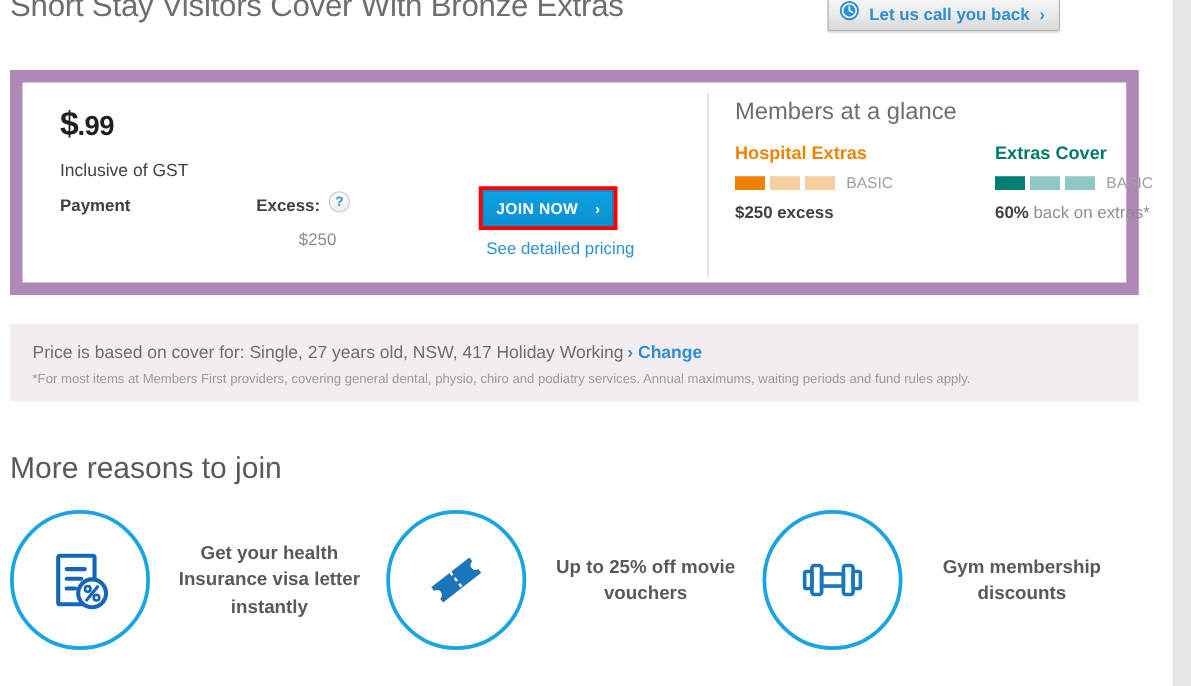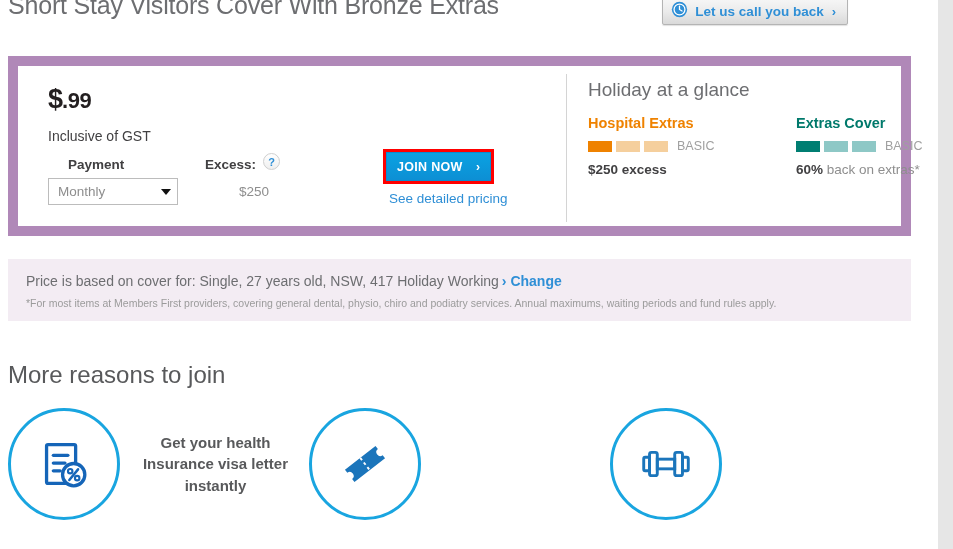--- a/index.html
+++ b/index.html
@@ -112,21 +112,20 @@
     color: #414042;
   }
 
   .payment-label {
     position: absolute;
     left: 30px;
     top: 91px;
     font-size: 13.5px;
     font-weight: bold;
     color: #414042;
-    margin-left: 20px;
   }
   .payment-select {
     position: absolute;
     left: 30px;
     top: 112px;
     width: 130px;
     height: 27px;
     border: 1px solid #bcbcbc;
     background: #ffffff;
     display: flex;
@@ -375,41 +374,37 @@
   <div class="price-card">
     <div class="card-inner">
 
       <div class="price-line">
         <span class="price-dollar">$</span>
         <span class="price-cents">.99</span>
       </div>
       <div class="price-gst">Inclusive of GST</div>
 
       <div class="payment-label">Payment</div>
-      <div class="payment-select">
-        <span class="payment-value">Monthly</span>
-        <span class="caret-down"></span>
-      </div>
 
       <div class="excess-label">Excess:</div>
       <div class="help-icon">?</div>
       <div class="excess-value">$250</div>
 
       <div class="join-wrap">
         <div class="join-btn">
           <span class="join-text">JOIN NOW</span>
           <span class="join-chevron">›</span>
         </div>
       </div>
       <div class="detail-link">See detailed pricing</div>
 
       <div class="card-divider"></div>
 
       <div class="features">
-        <div class="features-title">Holiday at a glance</div>
+        <div class="features-title">Members at a glance</div>
         <div class="features-cols">
 
           <div class="feat-col">
             <div class="feat-head hospital">Hospital Extras</div>
             <div class="feat-bars">
               <span class="bar" style="background:#ef8200"></span>
               <span class="bar" style="background:#f5cf9d"></span>
               <span class="bar" style="background:#f5cf9d"></span>
               <span class="bar-tag">BASIC</span>
             </div>
@@ -466,31 +461,33 @@
 
     <div class="reason">
       <div class="reason-circle">
         <svg width="62" height="62" viewBox="0 0 64 64">
           <g transform="rotate(-38 32 32)">
             <path d="M12 24 h40 a0 0 0 0 1 0 0 v4 a4 4 0 0 0 0 8 v4 h-40 v-4 a4 4 0 0 0 0 -8 z" fill="#1b75bb"></path>
             <line x1="32" y1="24" x2="32" y2="40" stroke="#ffffff" stroke-width="2" stroke-dasharray="3,3"></line>
           </g>
         </svg>
       </div>
+      <div class="reason-text">Up to 25% off movie vouchers</div>
     </div>
 
     <div class="reason">
       <div class="reason-circle">
         <svg width="62" height="62" viewBox="0 0 64 64">
           <rect x="9" y="25" width="6" height="14" rx="1.5" fill="none" stroke="#1b75bb" stroke-width="3"></rect>
           <rect x="15" y="20" width="8" height="24" rx="2" fill="none" stroke="#1b75bb" stroke-width="3"></rect>
           <rect x="41" y="20" width="8" height="24" rx="2" fill="none" stroke="#1b75bb" stroke-width="3"></rect>
           <rect x="49" y="25" width="6" height="14" rx="1.5" fill="none" stroke="#1b75bb" stroke-width="3"></rect>
           <rect x="23" y="27" width="18" height="10" fill="none" stroke="#1b75bb" stroke-width="3"></rect>
         </svg>
       </div>
+      <div class="reason-text">Gym membership discounts</div>
     </div>
 
   </div>
 
 </div>
 
 <div class="scroll-gutter"></div>
 
 </body></html>

